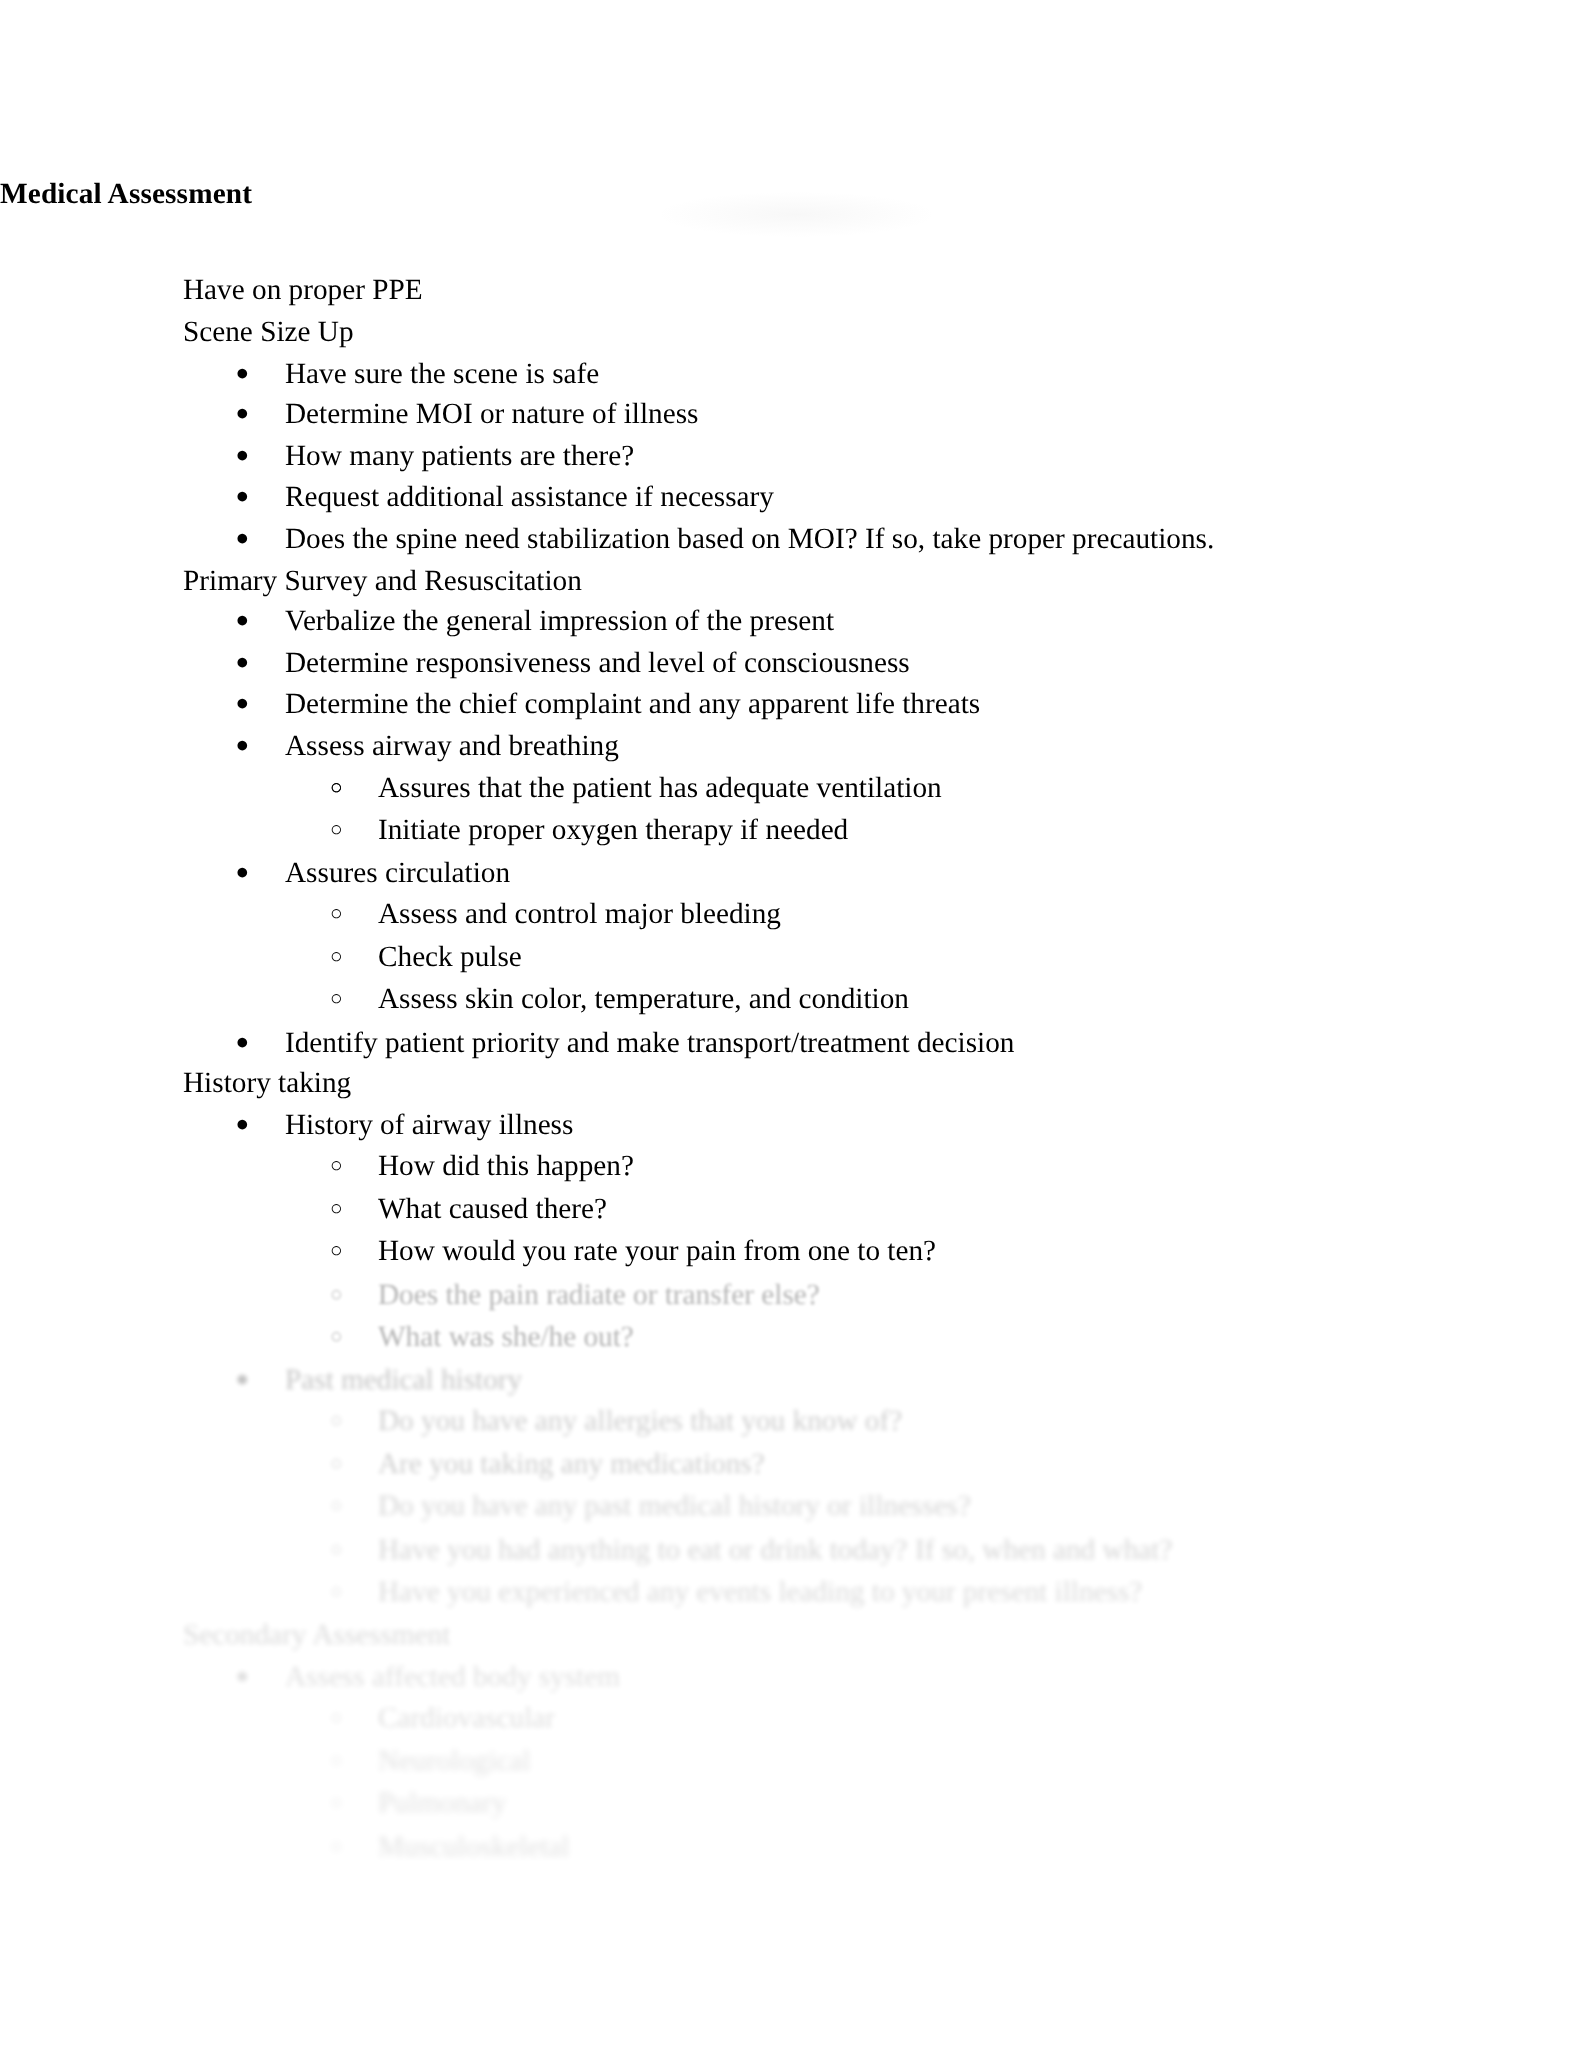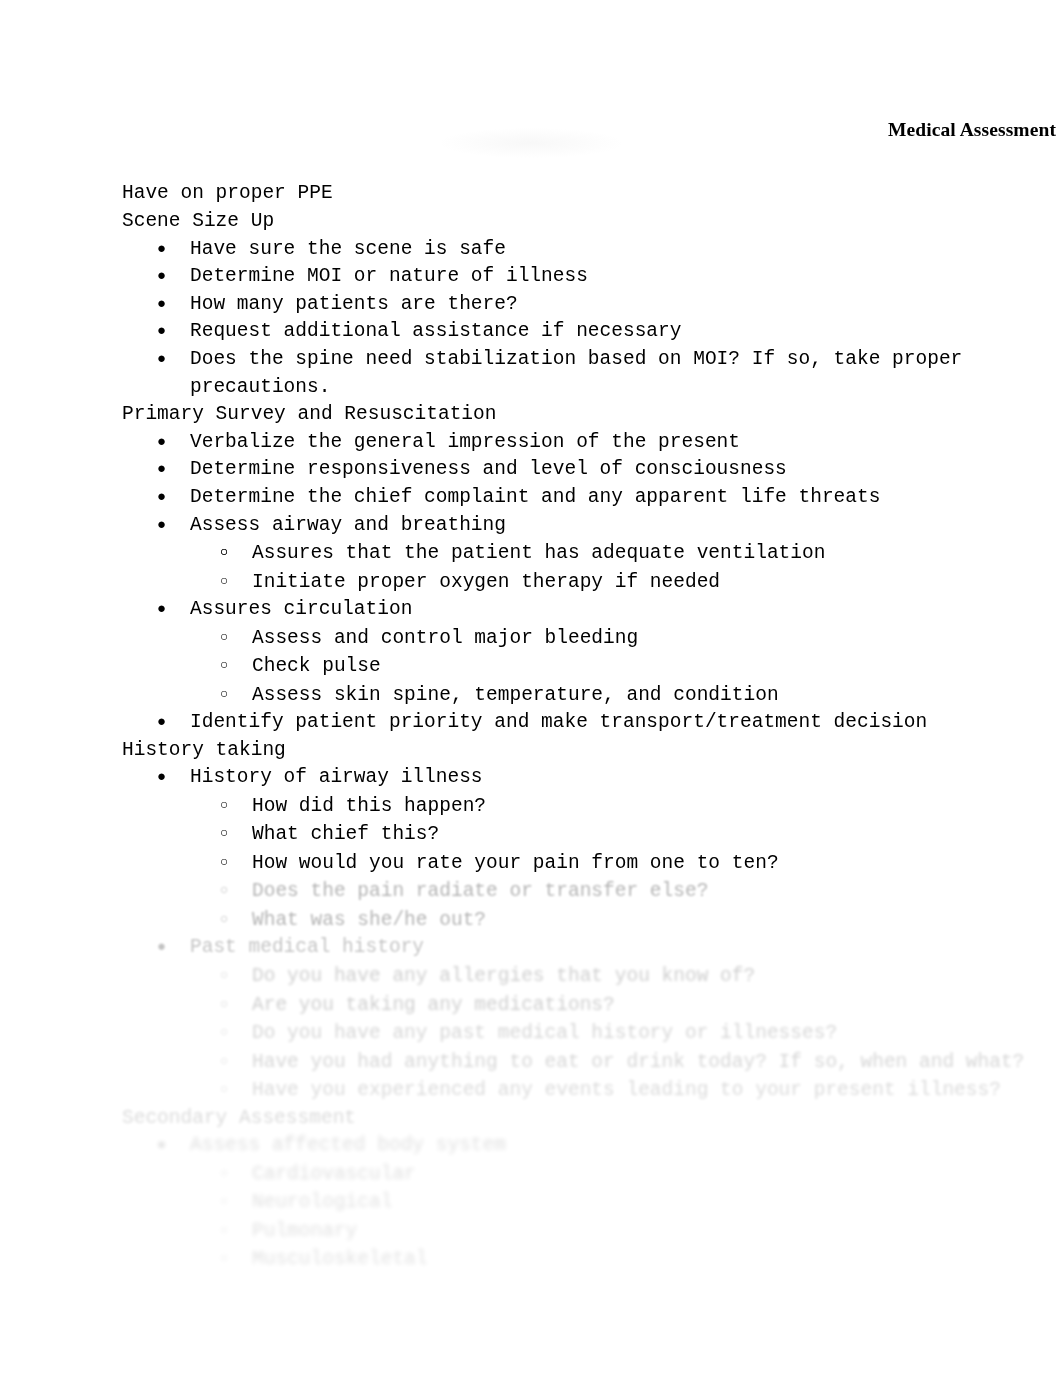--- a/index.html
+++ b/index.html
@@ -23,34 +23,33 @@
   }
   .content {
     position: absolute;
     left: 0;
     top: 0;
     width: 1062px;
     padding-top: 118px;
     box-sizing: border-box;
   }
   .doc-title {
-    text-align: right;
+    text-align: left;
     font-weight: bold;
     font-size: 19.5px;
     line-height: 1.25;
     letter-spacing: 0.1px;
     margin: 0 0 38px 0;
     padding-right: 6px;
   }
   .line {
     font-size: 19.5px;
     line-height: 27.6px;
     white-space: pre-wrap;
     position: relative;
-    font-family: Liberation Mono, monospace;
   }
   .lvl0 {
     padding-left: 122px;
   }
   .lvl1 {
     padding-left: 190px;
     text-indent: 0;
   }
   .lvl2 {
     padding-left: 252px;
@@ -118,26 +117,26 @@
         <div class="line lvl1"><span class="bullet">●</span><span>Verbalize the general impression of the present</span></div>
         <div class="line lvl1"><span class="bullet">●</span><span>Determine responsiveness and level of consciousness</span></div>
         <div class="line lvl1"><span class="bullet">●</span><span>Determine the chief complaint and any apparent life threats</span></div>
         <div class="line lvl1"><span class="bullet">●</span><span>Assess airway and breathing</span></div>
         <div class="line lvl2"><span class="bullet">○</span></div>
         <div class="line lvl2"><span class="bullet">○</span><span>Assures that the patient has adequate ventilation</span></div>
         <div class="line lvl2"><span class="bullet">○</span><span>Initiate proper oxygen therapy if needed</span></div>
         <div class="line lvl1"><span class="bullet">●</span><span>Assures circulation</span></div>
         <div class="line lvl2"><span class="bullet">○</span><span>Assess and control major bleeding</span></div>
         <div class="line lvl2"><span class="bullet">○</span><span>Check pulse</span></div>
-        <div class="line lvl2"><span class="bullet">○</span><span>Assess skin spine, temperature, and condition</span></div>
+        <div class="line lvl2"><span class="bullet">○</span><span>Assess skin color, temperature, and condition</span></div>
         <div class="line lvl1"><span class="bullet">●</span><span>Identify patient priority and make transport/treatment decision</span></div>
         <div class="line lvl0"><span>History taking</span></div>
         <div class="line lvl1"><span class="bullet">●</span><span>History of airway illness</span></div>
         <div class="line lvl2"><span class="bullet">○</span><span>How did this happen?</span></div>
-        <div class="line lvl2"><span class="bullet">○</span><span>What chief this?</span></div>
+        <div class="line lvl2"><span class="bullet">○</span><span>What caused there?</span></div>
         <div class="line lvl2"><span class="bullet">○</span><span>How would you rate your pain from one to ten?</span></div>
         <div class="line lvl2 fadeblock fade-1"><span class="bullet">○</span><span>Does the pain radiate or transfer else?</span></div>
         <div class="line lvl2 fadeblock fade-1"><span class="bullet">○</span><span>What was she/he out?</span></div>
         <div class="line lvl1 fadeblock fade-2"><span class="bullet">●</span><span>Past medical history</span></div>
         <div class="line lvl2 fadeblock fade-3"><span class="bullet">○</span><span>Do you have any allergies that you know of?</span></div>
         <div class="line lvl2 fadeblock fade-3"><span class="bullet">○</span><span>Are you taking any medications?</span></div>
         <div class="line lvl2 fadeblock fade-4"><span class="bullet">○</span><span>Do you have any past medical history or illnesses?</span></div>
         <div class="line lvl2 fadeblock fade-4"><span class="bullet">○</span><span>Have you had anything to eat or drink today? If so, when and what?</span></div>
         <div class="line lvl2 fadeblock fade-5"><span class="bullet">○</span><span>Have you experienced any events leading to your present illness?</span></div>
         <div class="line lvl0 fadeblock fade-5"><span>Secondary Assessment</span></div>

